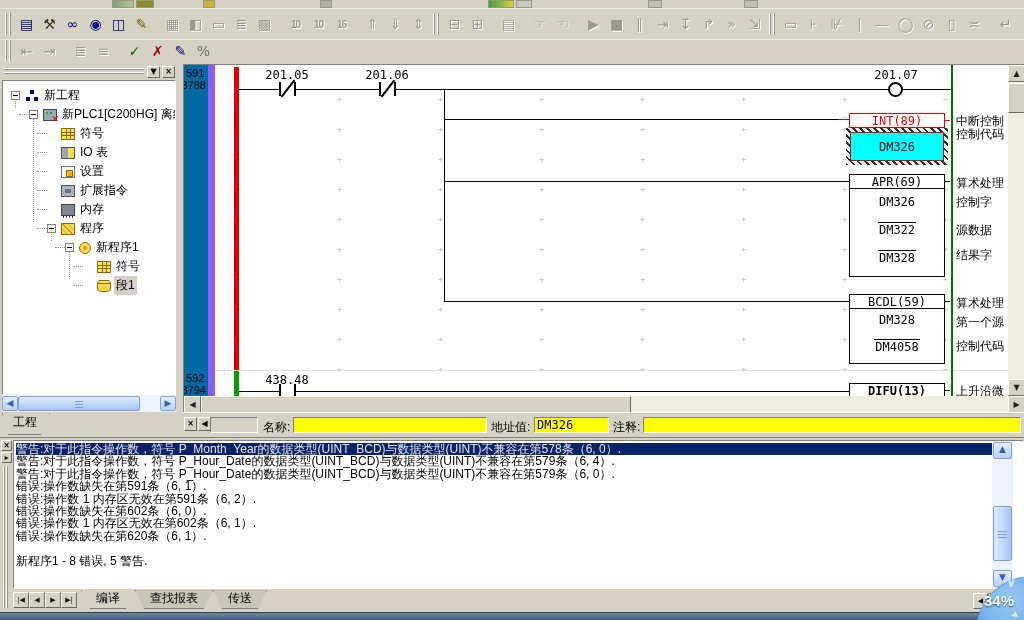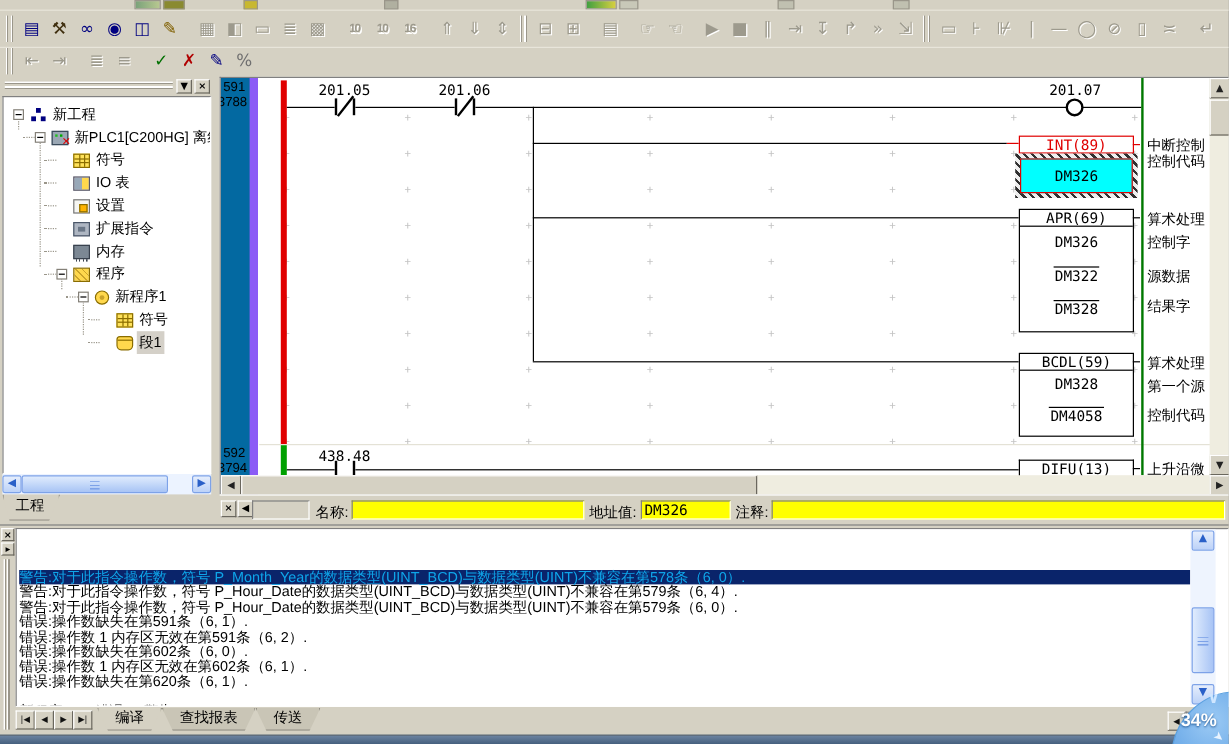--- a/index.html
+++ b/index.html
@@ -110,21 +110,21 @@
   #blk-int { top:48px; height:15px; border-color:#e00000; color:#e00000; }
   #blk-int .btitle { border-bottom:none; }
   #blk-int .btitle::after { background:#e00000; }
   #int-hatch { position:absolute; left:662px; top:63px; width:102px; height:37px;
                background:repeating-linear-gradient(45deg,#303030 0 2px,#eeeeee 2px 5px); }
   #int-op { position:absolute; left:4px; top:4px; right:4px; bottom:4px; background:#00ffff; border:1px solid #e00000;
             font:12px "DejaVu Sans Mono",monospace; color:#000; display:flex; align-items:center; justify-content:center; }
   #blk-apr { top:109px; height:103px; }
   #blk-bcdl { top:229px; height:70px; }
   #blk-difu { top:318px; height:14px; border-bottom:none; }
-  #blk-difu .btitle { border-bottom:none; }
+  #blk-difu .btitle { border-bottom:none;font-weight:bold; }
   .lcomment { position:absolute; left:772px; width:52px; overflow:hidden; white-space:nowrap;
               font:12px "Liberation Sans",sans-serif; color:#000; }
   .rungsep { position:absolute; left:32px; right:0; top:305px; height:1px; background:#e4e2d6; }
 
   
   .csb-btn { position:absolute; background:#d5d1c3; border:1px solid; border-color:#fff #6a675e #6a675e #fff;
              font:8px/15px "DejaVu Sans",sans-serif; text-align:center; color:#222; }
   #lad-vscroll { position:absolute; left:824px; top:0; width:17px; height:331px; background:#efede0; }
   #lad-hscroll { position:absolute; left:0; top:331px; width:841px; height:17px; background:#efede0; }
   #lad-hthumb { position:absolute; left:17px; top:0; width:430px; height:17px; background:#d5d1c3;
@@ -144,21 +144,21 @@
   
   #output { height:175px; border-top:1px solid #808080; background:#d5d1c3; position:relative; }
   #out-left { position:absolute; left:0; top:0; width:13px; bottom:0; }
   #out-left .glines { position:absolute; left:3px; top:28px; bottom:4px; width:6px;
       background:linear-gradient(90deg,#fff 0 1px,#9a968a 1px 2px,transparent 2px 3px,#fff 3px 4px,#9a968a 4px 5px,transparent 5px); }
   #out-body { position:absolute; left:13px; right:0; top:2px; height:149px; background:#fff;
               border:1px solid; border-color:#808080 #fff #fff #808080; overflow:hidden; }
   #out-text { position:absolute; left:0; top:0; right:31px; bottom:0; background:#fff; overflow:hidden;
               font:12px "Liberation Sans","DejaVu Sans",sans-serif; padding:2px 0 0 2px; }
   .oline { height:12.4px; line-height:12.4px; white-space:nowrap; color:#000; }
-  .oline.sel { background:#0a246a; color:#0ea5e9; width:max-content; min-width:100%;margin-top:32px; }
+  .oline.sel { background:#0a246a; color:#e5e5e5; width:max-content; min-width:100%; }
   #out-vscroll { position:absolute; right:10px; top:0; width:21px; height:147px; background:#eef4fe; }
   #out-vscroll .xpbtn { position:absolute; left:1px; width:19px; height:17px; }
   #ovs-thumb { position:absolute; left:1px; top:65px; width:19px; height:55px;
                background:linear-gradient(90deg,#e0ecfd,#a8c4f5); border:1px solid #7da2e8; border-radius:2px; }
   #ovs-thumb::after { content:""; position:absolute; left:4px; top:50%; width:9px; height:7px; margin-top:-3px;
                background:repeating-linear-gradient(#7da2e8 0 1px,transparent 1px 3px); }
   #out-tabs { position:absolute; left:13px; right:0; bottom:2px; height:20px; display:flex; align-items:stretch; }
   .vcr { width:16px; height:16px; margin-top:2px; background:#d5d1c3; border:1px solid; border-color:#fff #6a675e #6a675e #fff;
          font:7px/14px "DejaVu Sans",sans-serif; text-align:center; color:#111; flex:none; }
   .otab { margin-top:0; padding:0 14px 0 14px; font-size:12px; background:#c9c5b6; border:1px solid #848078; border-top:none;

